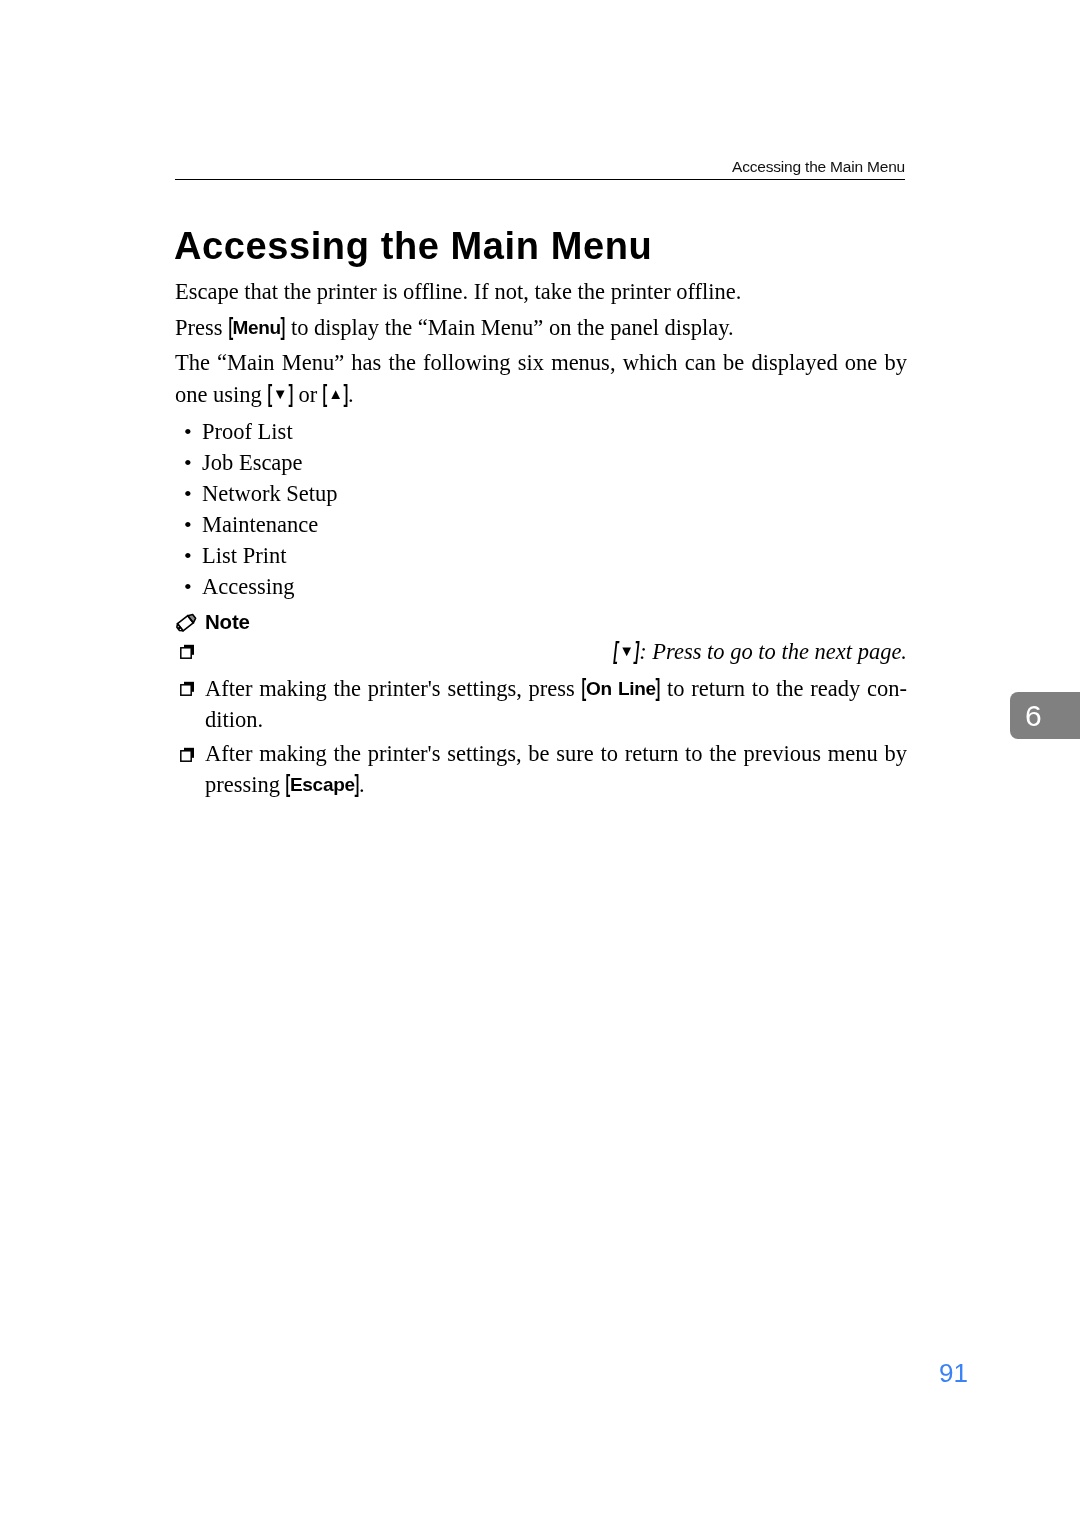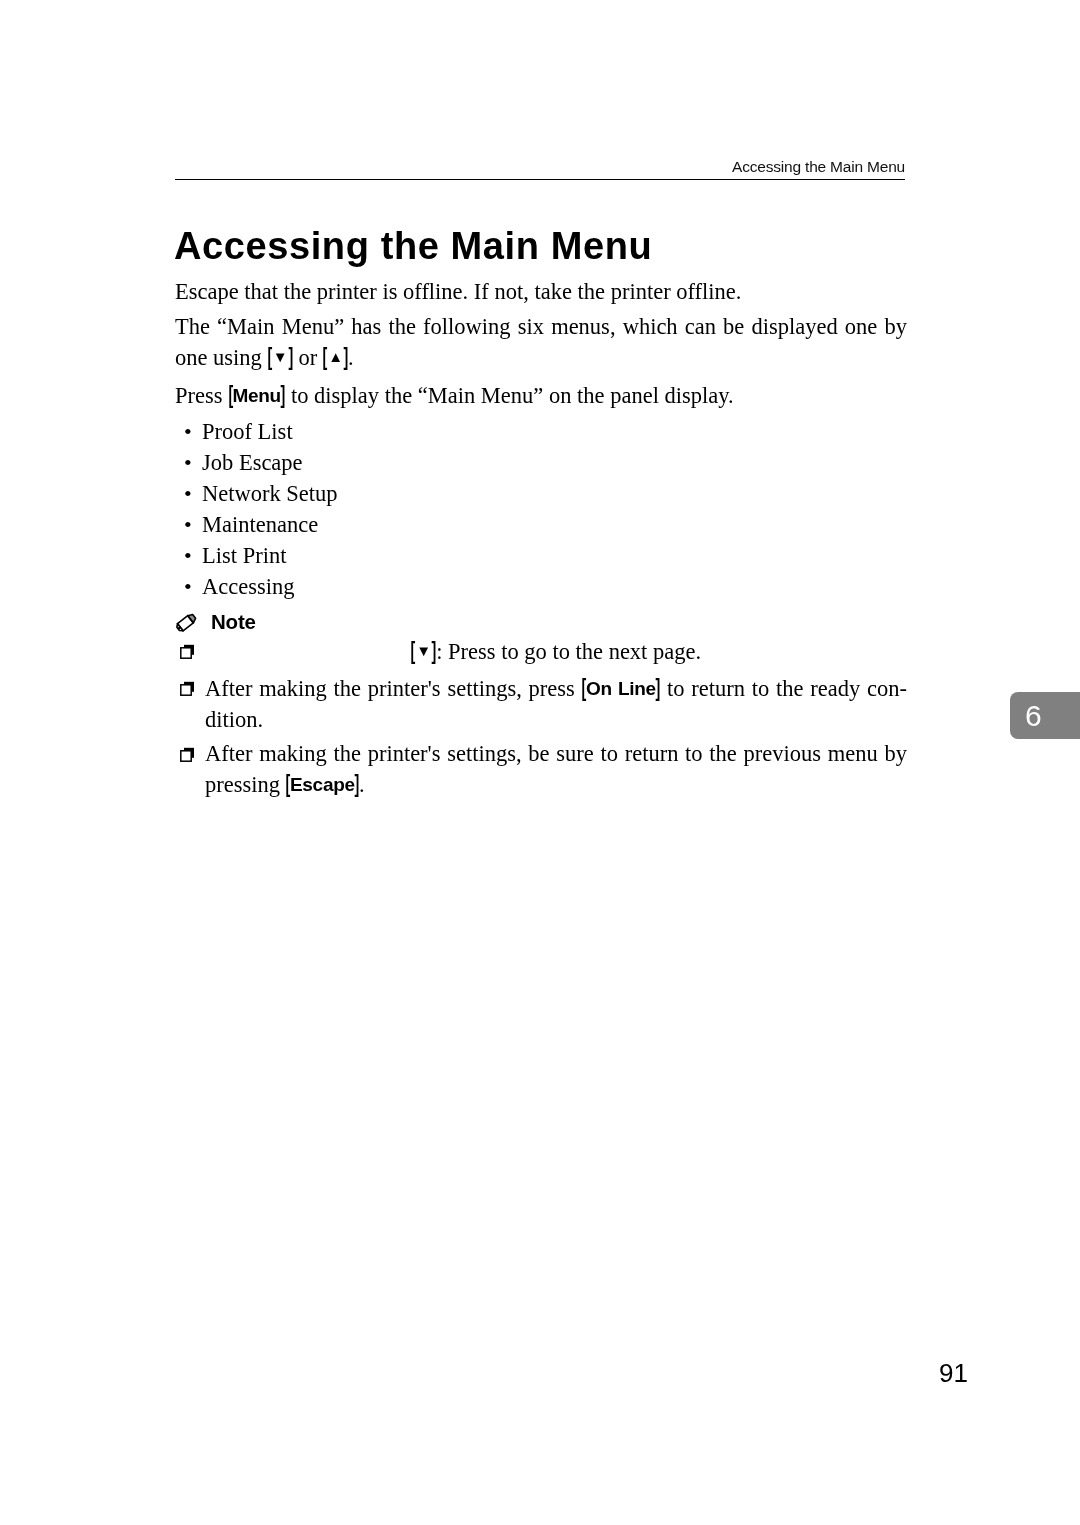--- a/index.html
+++ b/index.html
@@ -121,21 +121,21 @@
     left: 9px;
     top: 0;
     font-size: 22px;
     line-height: 31px;
   }
 
   
   .note-head {
     display: flex;
     align-items: center;
-    gap: 12px;
+    gap: 6px;
     margin: 7px 0 1px 0;
     height: 26px;
   }
   .note-label {
     font-family: "Liberation Sans", sans-serif;
     font-weight: bold;
     font-size: 20.5px;
     letter-spacing: -0.2px;
   }
   .pencil-icon {
@@ -152,21 +152,22 @@
   .note-list li {
     position: relative;
     padding-left: 30px;
     font-size: 22.5px;
     line-height: 30.5px;
     margin-bottom: 3px;
     text-align: justify;
     text-justify: inter-word;
   }
   .note-list li.nowrap {
-    text-align: center;
+    text-align: right;
+    font-style: italic;
   }
   .sq-icon {
     position: absolute;
     left: 5px;
     top: 8px;
     width: 15px;
     height: 15px;
   }
 
   
@@ -195,42 +196,42 @@
 
   
   .folio {
     position: absolute;
     left: 0;
     top: 1358px;
     width: 968px;
     text-align: right;
     font-family: "Liberation Sans", sans-serif;
     font-size: 26px;
-    color: #000000;
+    color: #3b82f6;
   }
 </style>
 </head>
 <body>
 
 <div class="page">
 
   <div class="running-header">
     <span class="running-header-text">Accessing the Main Menu</span>
     <span class="header-rule"></span>
   </div>
 
   <h1 class="chapter-title">Accessing the Main Menu</h1>
 
   <div class="content">
 
     <p class="para">Escape that the printer is offline. If not, take the printer offline.</p>
 
+    <p class="para"><span>Press</span>&nbsp;<span class="key"><span class="brk">[</span><span>Menu</span><span class="brk">]</span></span>&nbsp;<span>to display the “Main Menu” on the panel display.</span></p>
+
     <p class="para wrap"><span>The “Main Menu” has the following six menus, which can be displayed one by one using</span>&nbsp;<span class="key"><span class="brk">[</span><span class="arw">▼</span><span class="brk">]</span></span>&nbsp;<span>or</span>&nbsp;<span class="key"><span class="brk">[</span><span class="arw">▲</span><span class="brk">]</span></span><span>.</span></p>
-
-    <p class="para"><span>Press</span>&nbsp;<span class="key"><span class="brk">[</span><span>Menu</span><span class="brk">]</span></span>&nbsp;<span>to display the “Main Menu” on the panel display.</span></p>
 
     <ul class="menu-list">
       <li><span class="dot">•</span><span>Proof List</span></li>
       <li><span class="dot">•</span><span>Job Escape</span></li>
       <li><span class="dot">•</span><span>Network Setup</span></li>
       <li><span class="dot">•</span><span>Maintenance</span></li>
       <li><span class="dot">•</span><span>List Print</span></li>
       <li><span class="dot">•</span><span>Accessing</span></li>
     </ul>
 

